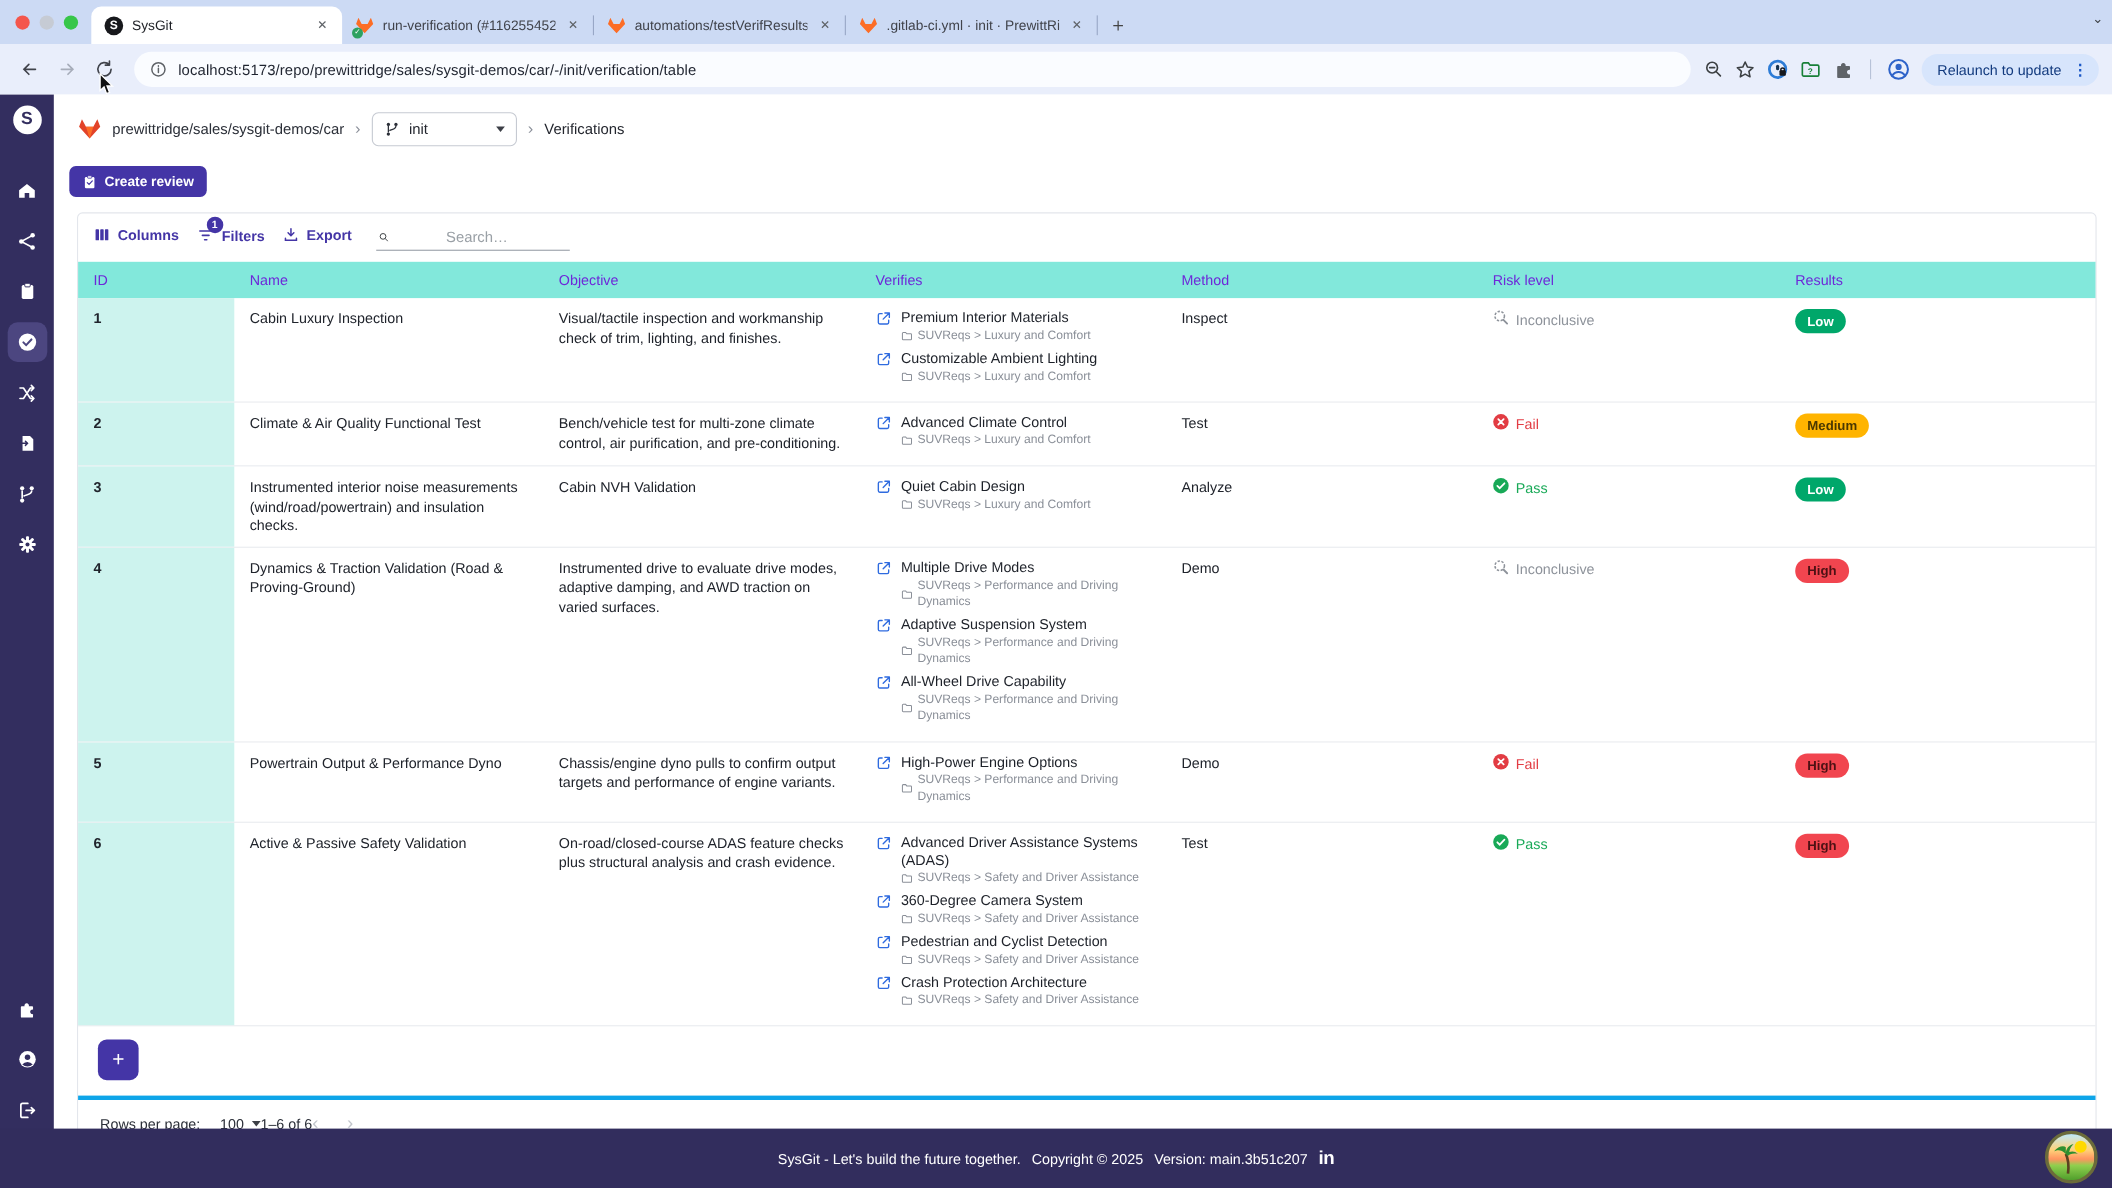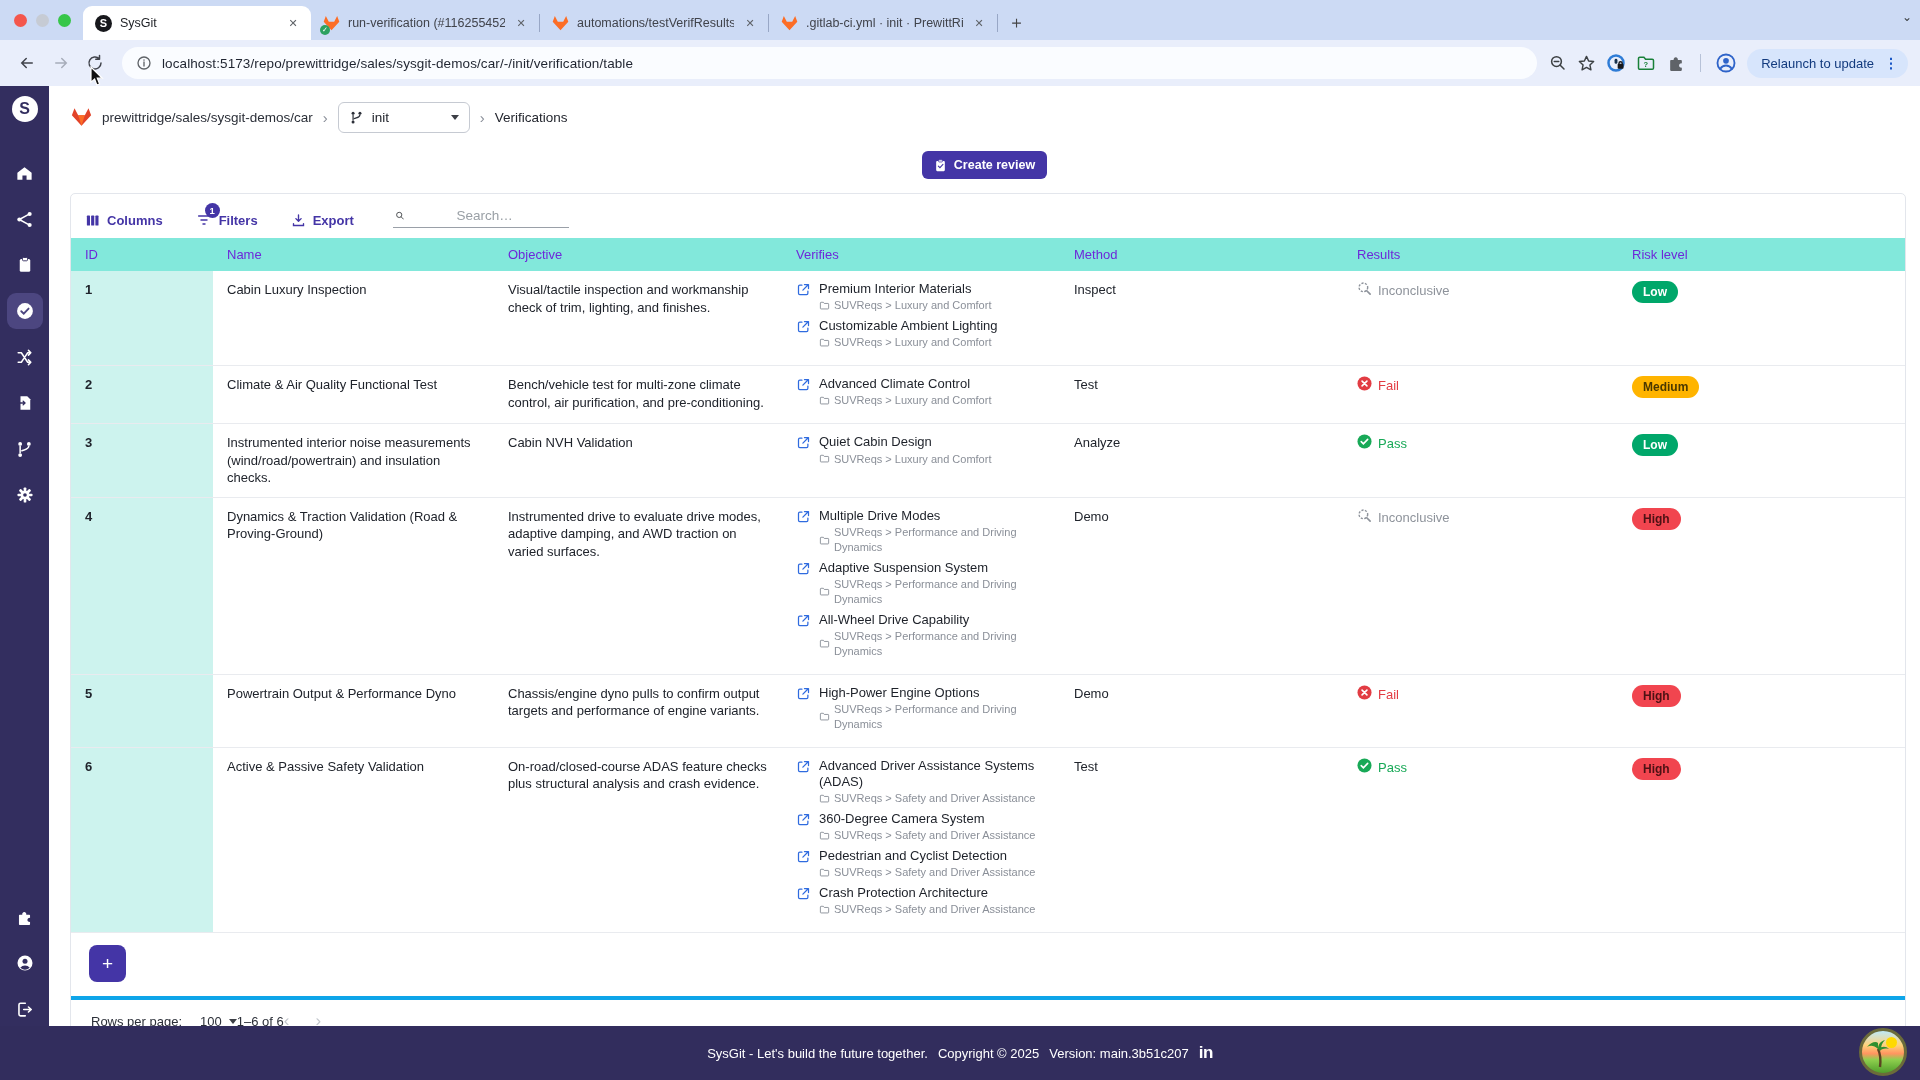--- a/index.html
+++ b/index.html
@@ -42,25 +42,25 @@
 
   .main { flex:1; position:relative; background:#fff; }
   .crumbbar { display:flex; align-items:center; gap:10px; padding:16px 0 10px 22px; }
   .crumb-path { font-size:13.5px; color:#2b2f38; }
   .crumb-sep { color:#8b909a; font-size:15px; }
   .branch-pill { display:flex; align-items:center; gap:8px; border:1px solid #c6cad2; border-radius:6px; height:31px; padding:0 10px; min-width:132px; }
   .branch-pill .b-label { font-size:13.5px; color:#23262e; flex:1; }
   .caret { width:0; height:0; border-left:4.5px solid transparent; border-right:4.5px solid transparent; border-top:5px solid #3c3f46; }
   .crumb-page { font-size:13.5px; color:#23262e; }
 
-  .cr-row { display:flex; justify-content:center; padding:8px 14px 0; }
+  .cr-row { display:flex; justify-content:flex-start; padding:8px 14px 0; }
   .btn-primary { display:flex; align-items:center; gap:7px; background:#4435a6; color:#fff; border:none; border-radius:6px; height:28px; padding:0 12px; font-size:12.5px; font-weight:600; font-family:inherit; }
 
   .card { margin:14px 14px 0 21px; border:1px solid #e3e6ec; border-radius:5px; background:#fff; }
-  .card-toolbar { display:flex; align-items:flex-end; gap:33px; padding:12px 14px 10px; }
+  .card-toolbar { display:flex; align-items:flex-start; gap:16px; padding:12px 14px 10px; }
   .ct-btn { display:flex; align-items:center; gap:7px; color:#4435a6; font-size:13px; font-weight:700; position:relative; }
   .ct-badge { position:absolute; top:-9px; left:9px; background:#4435a6; color:#fff; width:15px; height:15px; border-radius:50%; font-size:9.5px; font-weight:700; display:flex; align-items:center; justify-content:center; }
   .searchbox { display:flex; align-items:center; gap:7px; border-bottom:1px solid #9aa0a8; padding:2px 2px 4px; width:176px; margin-left:6px; }
   .searchbox input { border:none; outline:none; background:transparent; font-size:13.5px; color:#0f172a; width:100%; font-family:inherit;margin-left:45px; }
   .searchbox input::placeholder { color:#9aa0a6; }
 
   .grid { display:grid; grid-template-columns:142px 281px 288px 278px 283px 275px 1fr; }
   .thead { background:#82e8db; }
   .th { font-size:13px; font-weight:400; color:#6d28d9; padding:9px 10px 9px 14px; }
   .trow { border-bottom:1px solid #e9ebef; }
@@ -348,22 +348,22 @@
             <input type="text" placeholder="Search…" style="">
           </div>
         </div>
 
         <div class="grid thead">
           <div class="th">ID</div>
           <div class="th">Name</div>
           <div class="th">Objective</div>
           <div class="th">Verifies</div>
           <div class="th">Method</div>
+          <div class="th">Risk level</div>
           <div class="th">Results</div>
-          <div class="th">Risk level</div>
         </div>
 
         <div id="tbody">
   <div class="grid trow">
     <div class="td idcell">1</div>
     <div class="td">Cabin Luxury Inspection</div>
     <div class="td">Visual/tactile inspection and workmanship check of trim, lighting, and finishes.</div>
     <div class="td">
   <div class="v-item">
     <svg width="15" height="15" viewBox="0 0 24 24" style="flex:none;margin-top:1px;">

